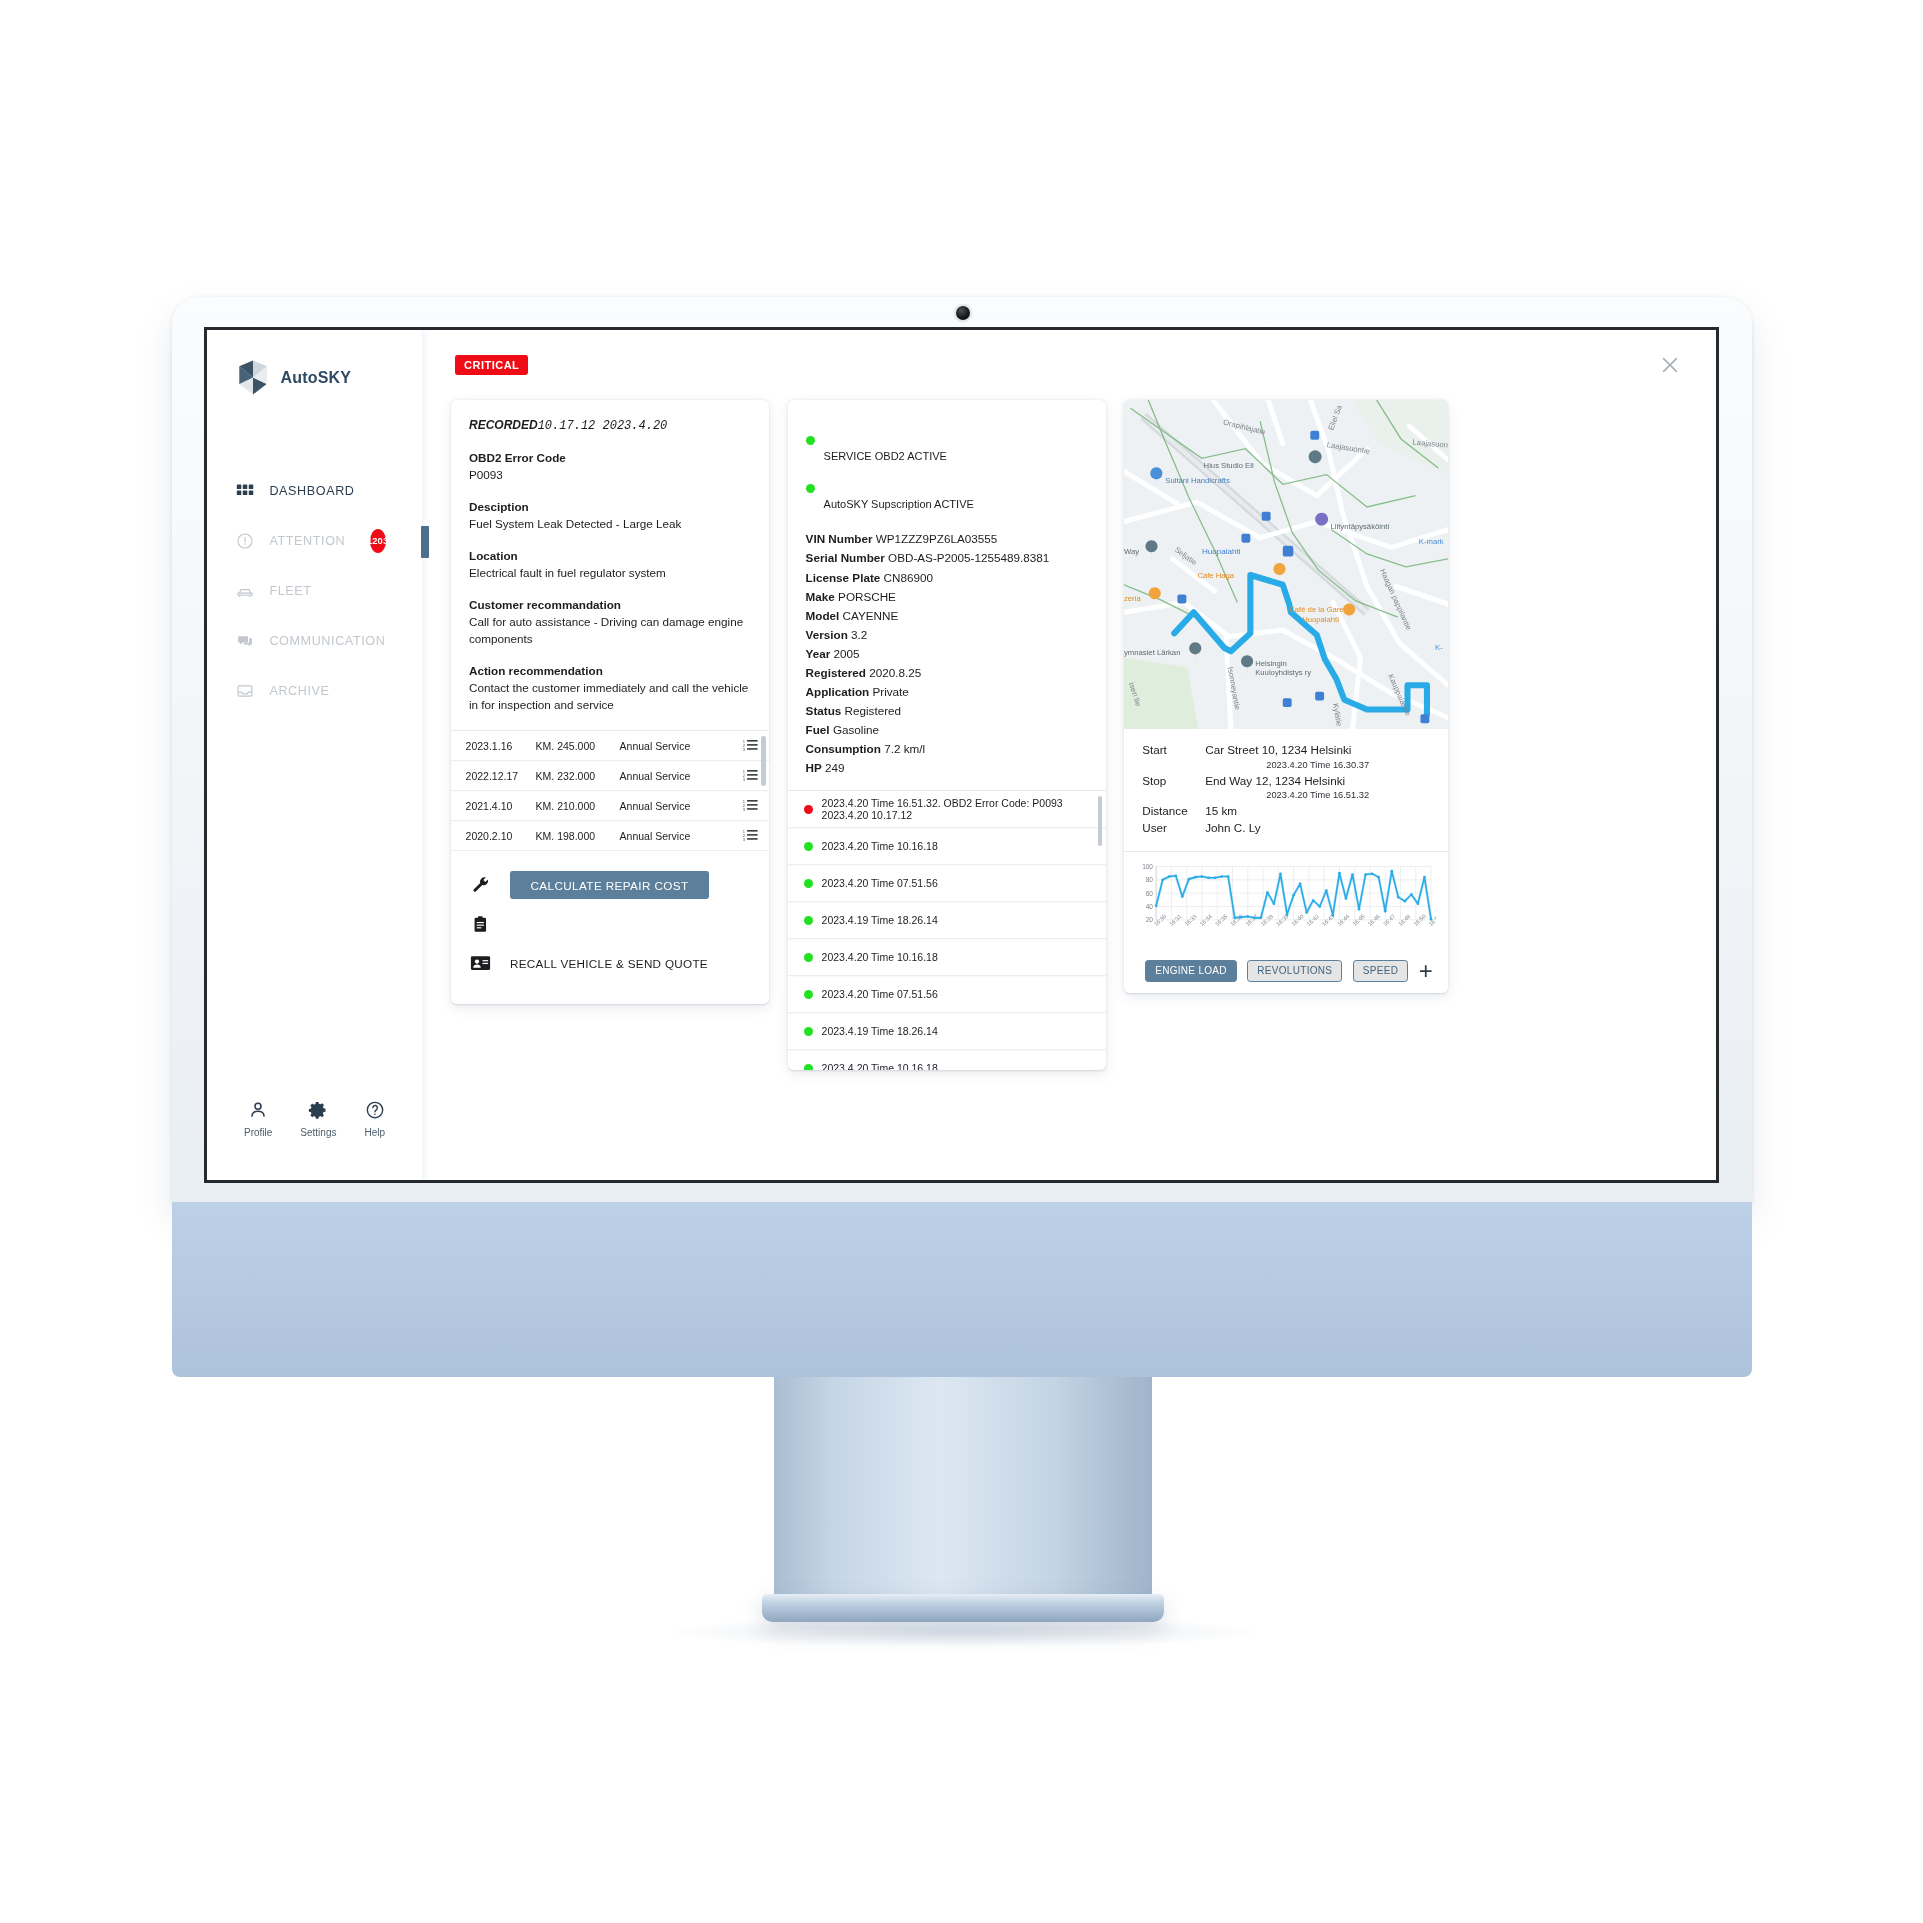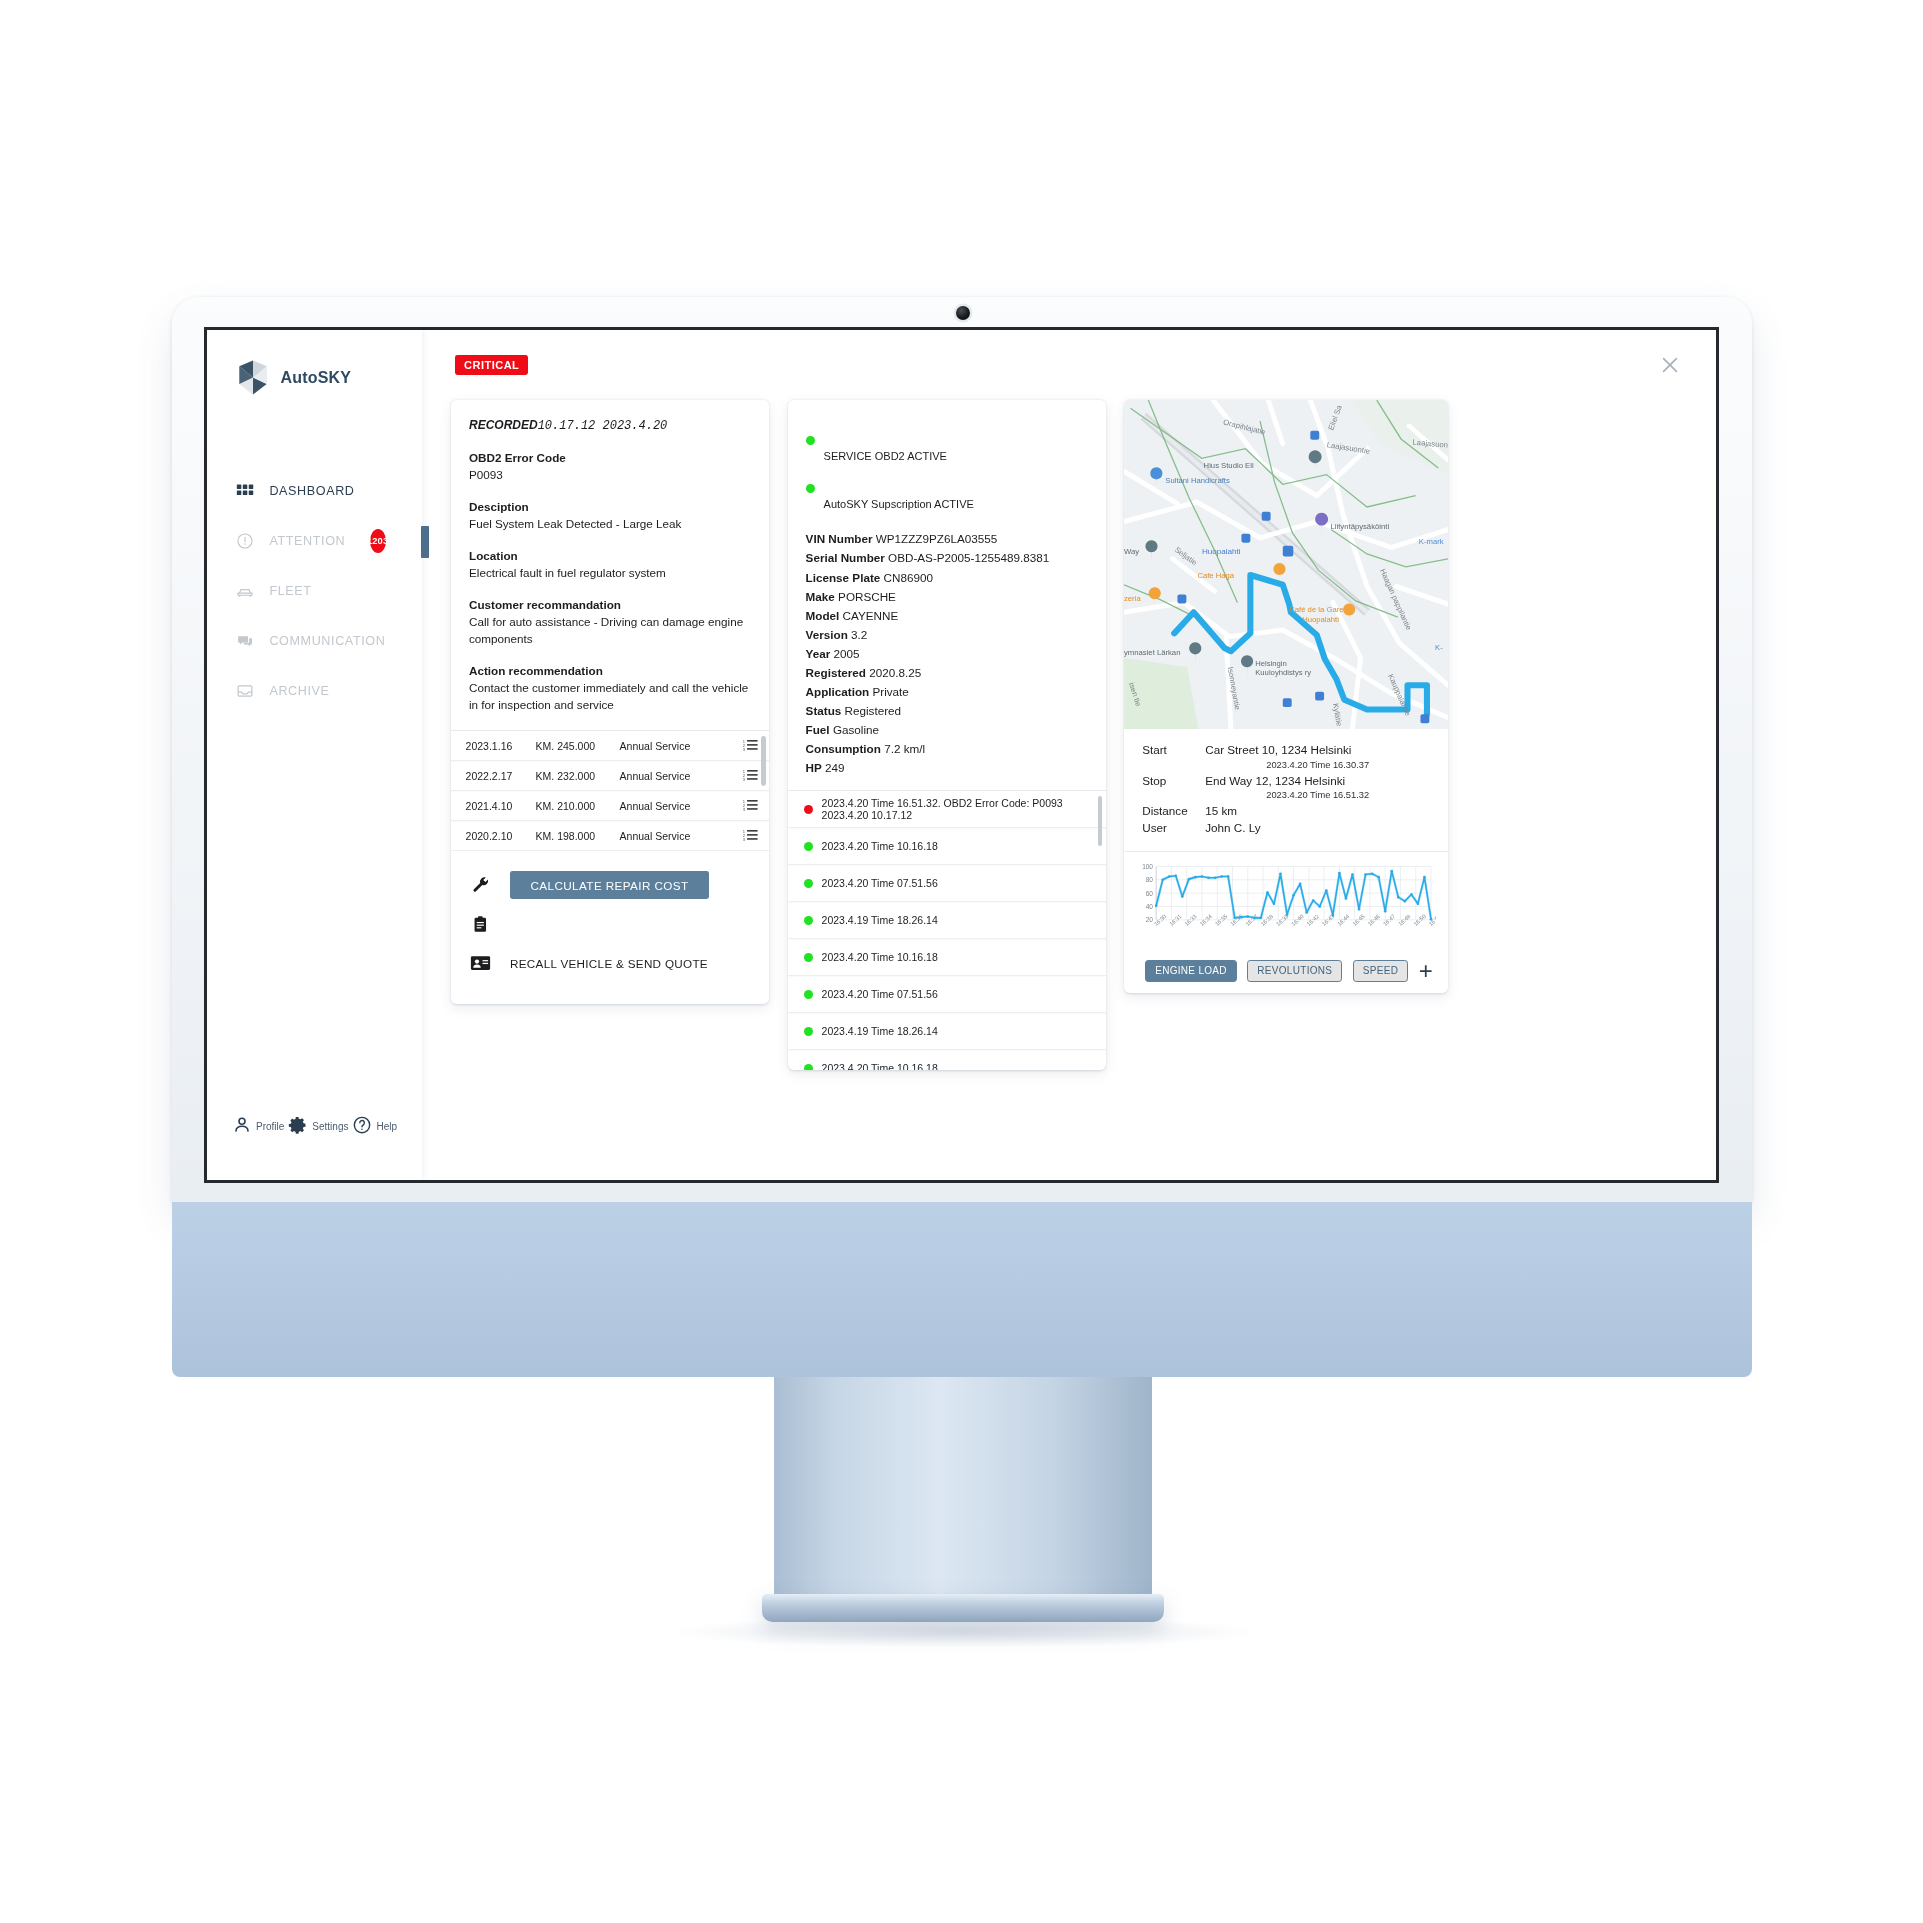--- a/index.html
+++ b/index.html
@@ -98,21 +98,21 @@
   }
   .nav-marker {
     position: absolute; right: -6.5px; top: 9.7px;
     width: 7.3px; height: 32px; background: #4e6f8c; border-radius: 0.8px;
   }
 
   .sidebar-footer {
     margin-top: auto; margin-bottom: 42px;
     display: flex; justify-content: space-around; padding: 0 23px;
   }
-  .footer-item { display: flex; flex-direction: row; align-items: center; gap: 4px; cursor: pointer; }
+  .footer-item { display: flex; flex-direction: column; align-items: center; gap: 4px; cursor: pointer; }
   .footer-item .fi-label { font-size: 10px; color: #4a5c6d; }
 
   
   .main { flex: 1; position: relative; background: #fff; padding: 0 29px; }
 
   .main-header { height: 70px; display: flex; align-items: center; position: relative; }
   .chip-critical {
     background: #ef0c16; color: #fff;
     font-size: 11px; font-weight: 700; letter-spacing: 0.5px;
     padding: 4px 9px 4.9px; border-radius: 2.4px;
@@ -384,21 +384,21 @@
                     <text x="0" y="4.6" font-size="4">1</text>
                       <rect x="5" y="1.4" width="13" height="1.7"></rect>
                     <text x="0" y="9.6" font-size="4">2</text>
                       <rect x="5" y="6.4" width="13" height="1.7"></rect>
                     <text x="0" y="14.6" font-size="4">3</text>
                       <rect x="5" y="11.4" width="13" height="1.7"></rect>
                   </svg>
                 </span>
               </div>
               <div class="hist-row">
-                <span class="hist-date">2022.2.17</span>
+                <span class="hist-date">2022.12.17</span>
                 <span class="hist-km">KM. 232.000</span>
                 <span class="hist-type">Annual Service</span>
                 <span class="hist-icon">
                   <svg viewBox="0 0 18 16" width="14.6" height="13" fill="#1b1d20" style="font-size:13px">
                     <text x="0" y="4.6" font-size="4">1</text>
                       <rect x="5" y="1.4" width="13" height="1.7"></rect>
                     <text x="0" y="9.6" font-size="4">2</text>
                       <rect x="5" y="6.4" width="13" height="1.7"></rect>
                     <text x="0" y="14.6" font-size="4">3</text>
                       <rect x="5" y="11.4" width="13" height="1.7"></rect>

